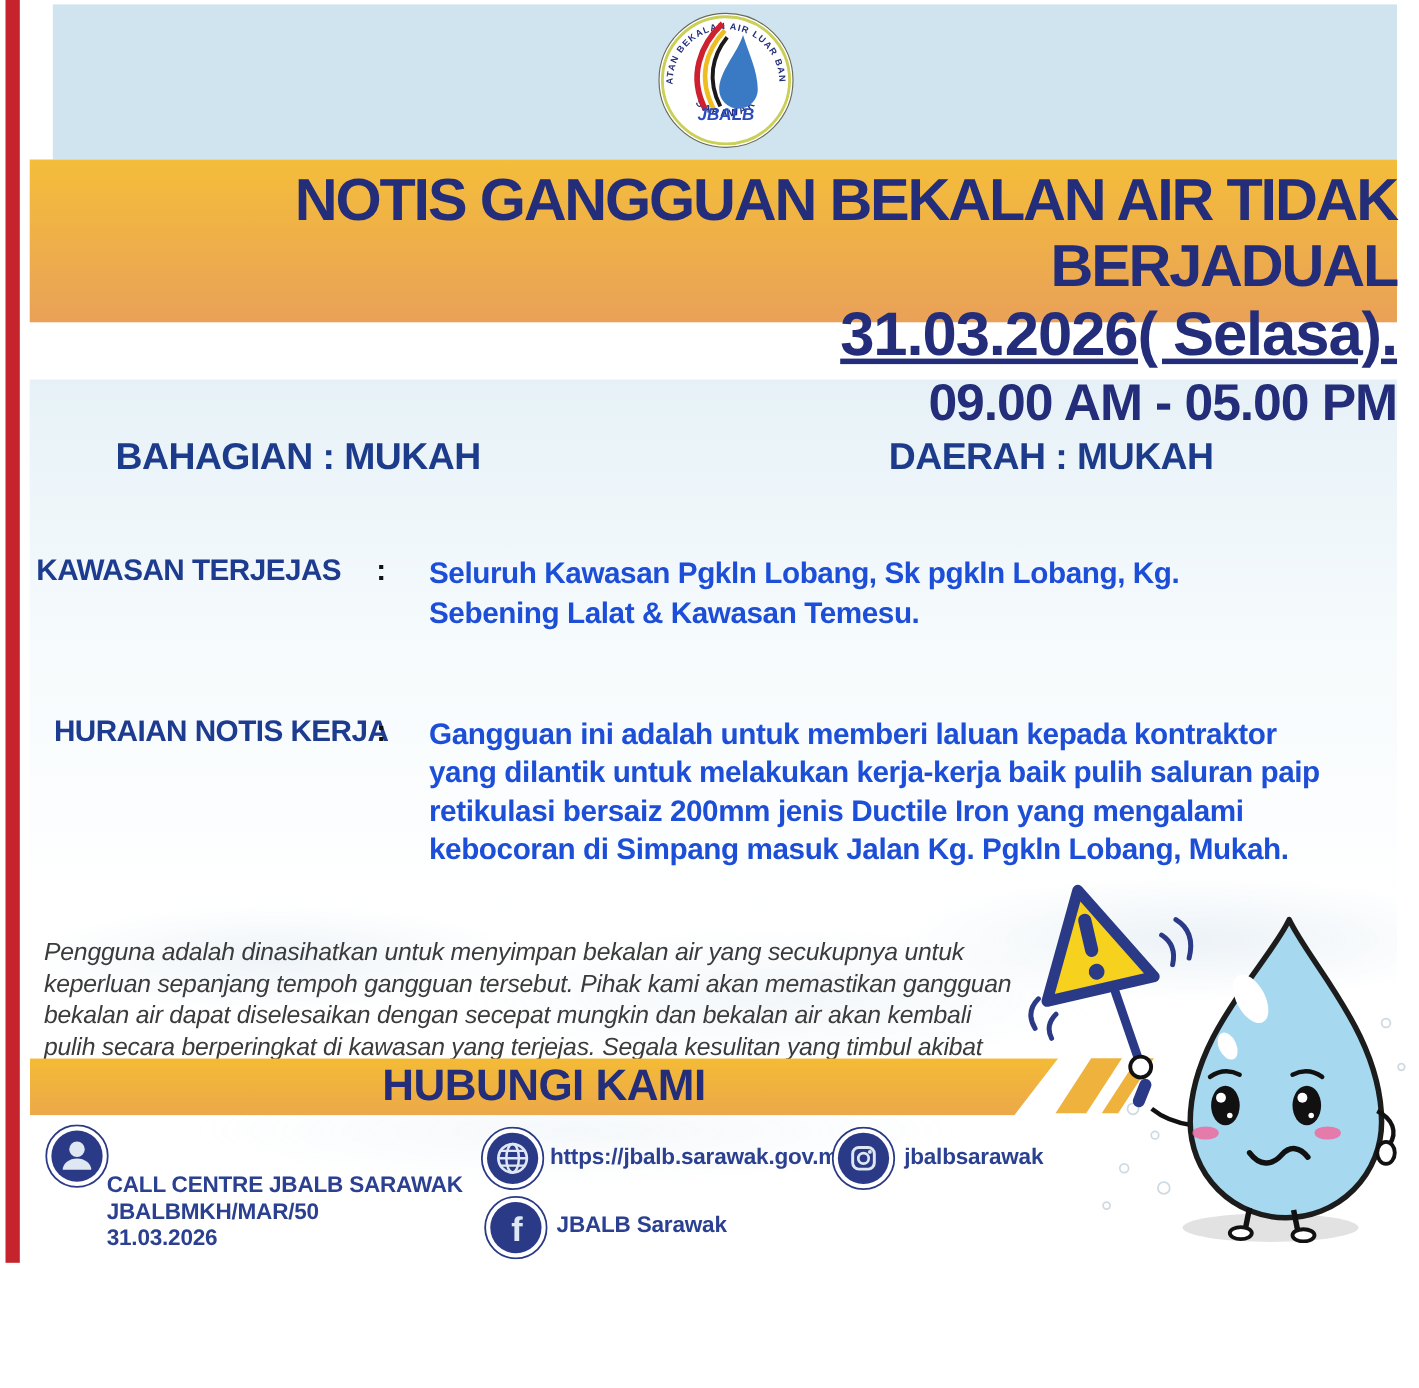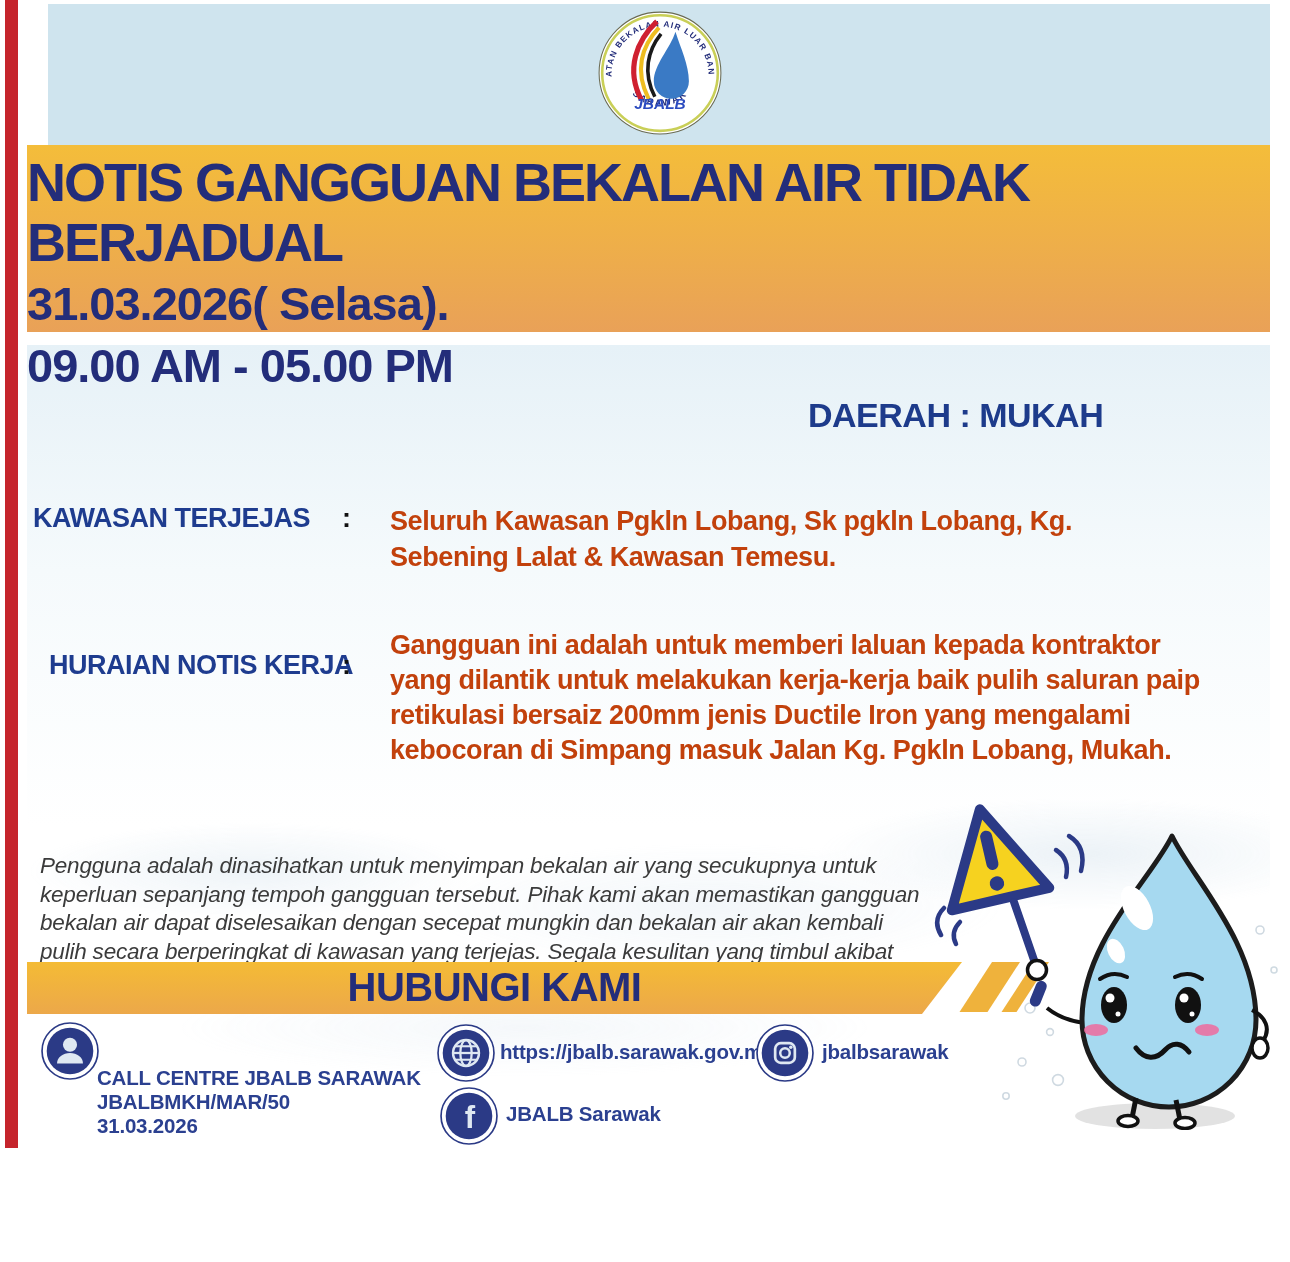--- a/index.html
+++ b/index.html
@@ -14,26 +14,26 @@
 
   
   .header-strip{left:48px;top:4px;width:1222px;height:141px;background:#cfe4ee;}
 
   
   .logo-box{left:596px;top:6px;width:128px;height:132px;z-index:5;}
   .logo-box svg{width:100%;height:100%;}
 
   
   .banner{
-    left:27px;top:145px;width:1243px;height:187px;
+    left:27px;top:145px;width:1243px;height:148px;
     background:linear-gradient(180deg,#f4bd3a 0%,#eeae4a 55%,#e9a158 100%);
-    color:#232d7a;text-align:left;z-index:2;
+    color:#232d7a;text-align:right;z-index:2;
   }
   .banner .title{margin-top:7px;font-size:54px;font-weight:bold;letter-spacing:-2px;line-height:60px;}
-  .banner .date{font-size:47px;font-weight:bold;letter-spacing:-1px;line-height:64px;}
+  .banner .date{font-size:56px;font-weight:bold;letter-spacing:-1px;line-height:64px;text-decoration:underline;}
   .banner .time{font-size:47px;font-weight:bold;letter-spacing:-1px;line-height:60px;}
 
   
   .content-bg{
     left:27px;top:345px;width:1243px;height:803px;
     background:linear-gradient(180deg,#e6f1f7 0%,#f5fafc 28%,#ffffff 60%);
   }
   
   .splash{
     left:27px;top:790px;width:1243px;height:290px;opacity:.55;
@@ -43,27 +43,27 @@
       radial-gradient(ellipse 380px 80px at 85% 22%, rgba(168,197,218,.40) 0%, rgba(168,197,218,0) 70%),
       radial-gradient(ellipse 500px 70px at 40% 82%, rgba(190,210,226,.28) 0%, rgba(190,210,226,0) 70%);
   }
 
   .region-label{font-size:34px;font-weight:bold;color:#1d3b8b;letter-spacing:-.5px;z-index:2;}
   .bahagian{left:105px;top:396px;}
   .daerah{left:808px;top:396px;}
 
   .field-label{font-size:27px;font-weight:bold;color:#1e3c8f;letter-spacing:-.5px;z-index:2;}
   .field-colon{font-size:27px;font-weight:bold;color:#111;z-index:2;}
-  .field-value{font-size:27px;font-weight:bold;color:#c2410c;letter-spacing:-.4px;z-index:2;}
+  .field-value{font-size:27px;font-weight:bold;color:#1d4ed8;letter-spacing:-.4px;z-index:2;}
   .kawasan-label{left:33px;top:503px;}
   .kawasan-colon{left:342px;top:503px;}
   .kawasan-value{left:390px;top:503px;width:790px;line-height:36px;}
   .huraian-label{left:49px;top:650px;}
   .huraian-colon{left:342px;top:650px;}
-  .huraian-value{left:390px;top:628px;width:810px;line-height:35px;}
+  .huraian-value{left:390px;top:650px;width:810px;line-height:35px;}
 
   .advisory{
     left:40px;top:852px;width:882px;z-index:2;
     font-style:italic;font-size:22.5px;line-height:28.5px;color:#3b3b3b;letter-spacing:-.2px;
   }
 
   
   .hubungi{
     left:27px;top:962px;width:935px;height:52px;z-index:2;
     background:linear-gradient(180deg,#f4bb35 0%,#eca84a 100%);
@@ -124,20 +124,21 @@
 
   <div class="abs banner">
     <div class="title">NOTIS GANGGUAN BEKALAN AIR TIDAK BERJADUAL</div>
     <div class="date">31.03.2026( Selasa).</div>
     <div class="time">09.00 AM - 05.00 PM</div>
   </div>
 
   <div class="abs content-bg"></div>
   <div class="abs splash"></div>
 
+  <div class="abs region-label bahagian">BAHAGIAN : MUKAH</div>
   <div class="abs field-label kawasan-label">KAWASAN TERJEJAS</div>
 
   <div class="abs region-label daerah">DAERAH : MUKAH</div>
   <div class="abs field-colon kawasan-colon">:</div>
   <div class="abs field-value kawasan-value">Seluruh Kawasan Pgkln Lobang, Sk pgkln Lobang, Kg. Sebening Lalat &amp; Kawasan Temesu.</div>
 
   <div class="abs field-label huraian-label">HURAIAN NOTIS KERJA</div>
   <div class="abs field-colon huraian-colon">:</div>
   <div class="abs field-value huraian-value">Gangguan ini adalah untuk memberi laluan kepada kontraktor yang dilantik untuk melakukan kerja-kerja baik pulih saluran paip retikulasi bersaiz 200mm jenis Ductile Iron yang mengalami kebocoran di Simpang masuk Jalan Kg. Pgkln Lobang, Mukah.</div>
 

